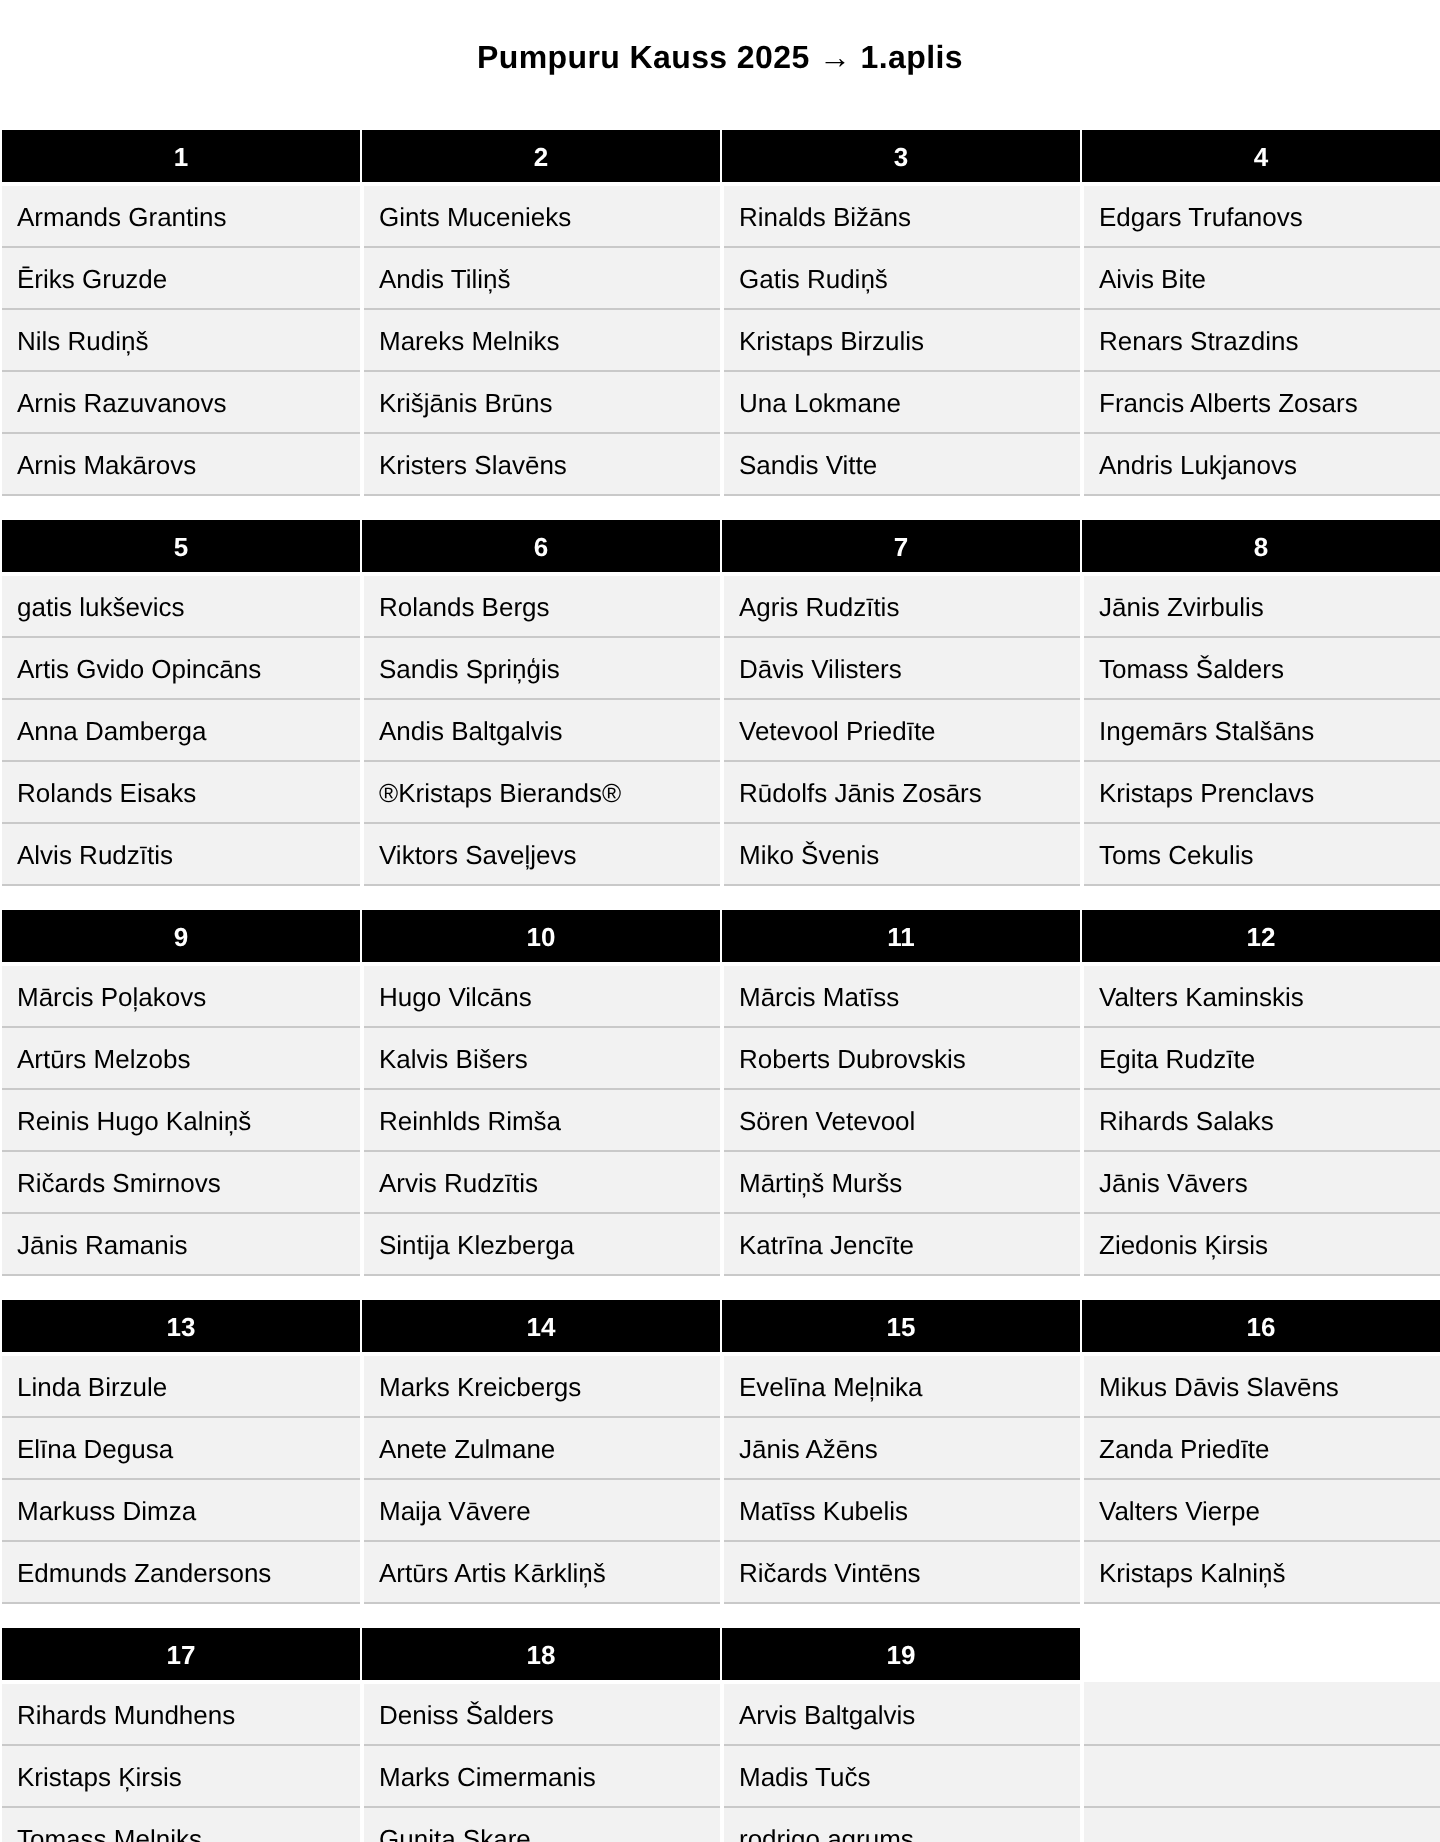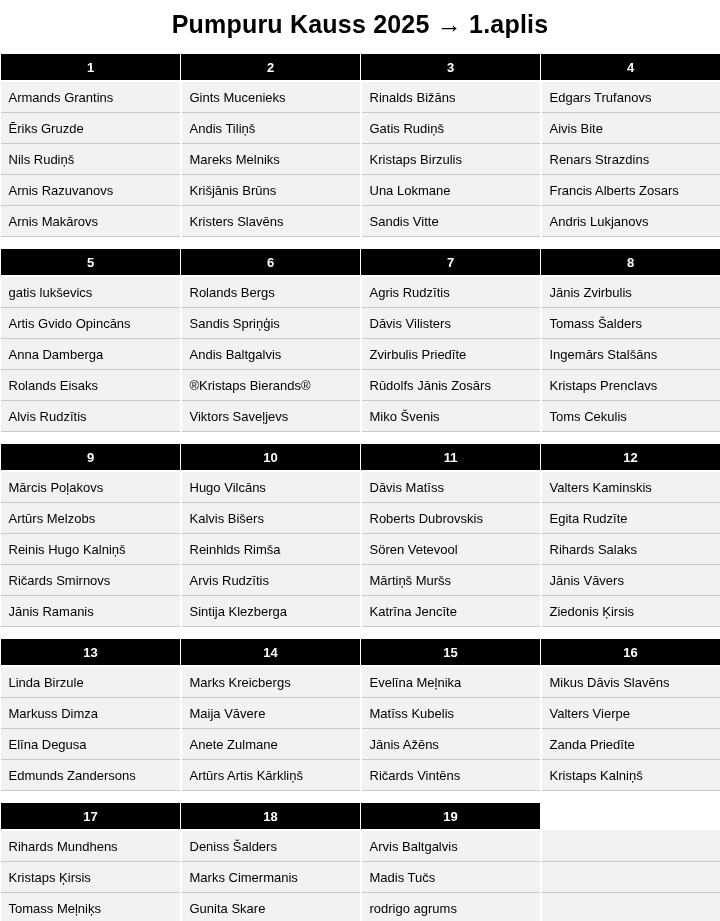--- a/index.html
+++ b/index.html
@@ -14,25 +14,25 @@
     color: #000000;
     overflow: hidden;
   }
   .page {
     width: 720px;
     box-sizing: border-box;
     padding: 0;
   }
   .title {
     text-align: center;
-    font-size: 25px;
+    font-size: 16px;
     font-weight: bold;
     letter-spacing: 0.2px;
     padding: 9px 0 12px 0;
-    margin: 1px;
+    margin: 12px;
   }
   .group {
     margin-bottom: 10px;
   }
   table.grid {
     border-collapse: collapse;
     width: 720px;
     table-layout: fixed;
   }
   table.grid col.c {
@@ -155,21 +155,21 @@
             </tr>
             <tr>
               <td>Artis Gvido Opincāns</td>
               <td>Sandis Spriņģis</td>
               <td>Dāvis Vilisters</td>
               <td>Tomass Šalders</td>
             </tr>
             <tr>
               <td>Anna Damberga</td>
               <td>Andis Baltgalvis</td>
-              <td>Zvirbulis Priedīte</td>
+              <td>Vetevool Priedīte</td>
               <td>Ingemārs Stalšāns</td>
             </tr>
             <tr>
               <td>Rolands Eisaks</td>
               <td>®Kristaps Bierands®</td>
               <td>Rūdolfs Jānis Zosārs</td>
               <td>Kristaps Prenclavs</td>
             </tr>
             <tr>
               <td>Alvis Rudzītis</td>
@@ -193,21 +193,21 @@
               <th>9</th>
               <th>10</th>
               <th>11</th>
               <th>12</th>
             </tr>
           </thead>
           <tbody>
             <tr>
               <td>Mārcis Poļakovs</td>
               <td>Hugo Vilcāns</td>
-              <td>Dāvis Matīss</td>
+              <td>Mārcis Matīss</td>
               <td>Valters Kaminskis</td>
             </tr>
             <tr>
               <td>Artūrs Melzobs</td>
               <td>Kalvis Bišers</td>
               <td>Roberts Dubrovskis</td>
               <td>Egita Rudzīte</td>
             </tr>
             <tr>
               <td>Reinis Hugo Kalniņš</td>
@@ -247,32 +247,32 @@
             </tr>
           </thead>
           <tbody>
             <tr>
               <td>Linda Birzule</td>
               <td>Marks Kreicbergs</td>
               <td>Evelīna Meļnika</td>
               <td>Mikus Dāvis Slavēns</td>
             </tr>
             <tr>
+              <td>Elīna Degusa</td>
+              <td>Anete Zulmane</td>
+              <td>Jānis Ažēns</td>
+              <td>Zanda Priedīte</td>
+            </tr>
+            <tr>
               <td>Markuss Dimza</td>
               <td>Maija Vāvere</td>
               <td>Matīss Kubelis</td>
               <td>Valters Vierpe</td>
             </tr>
             <tr>
-              <td>Elīna Degusa</td>
-              <td>Anete Zulmane</td>
-              <td>Jānis Ažēns</td>
-              <td>Zanda Priedīte</td>
-            </tr>
-            <tr>
               <td>Edmunds Zandersons</td>
               <td>Artūrs Artis Kārkliņš</td>
               <td>Ričards Vintēns</td>
               <td>Kristaps Kalniņš</td>
             </tr>
           </tbody>
         </table>
       </div>
       <div class="group">
         <table class="grid">

